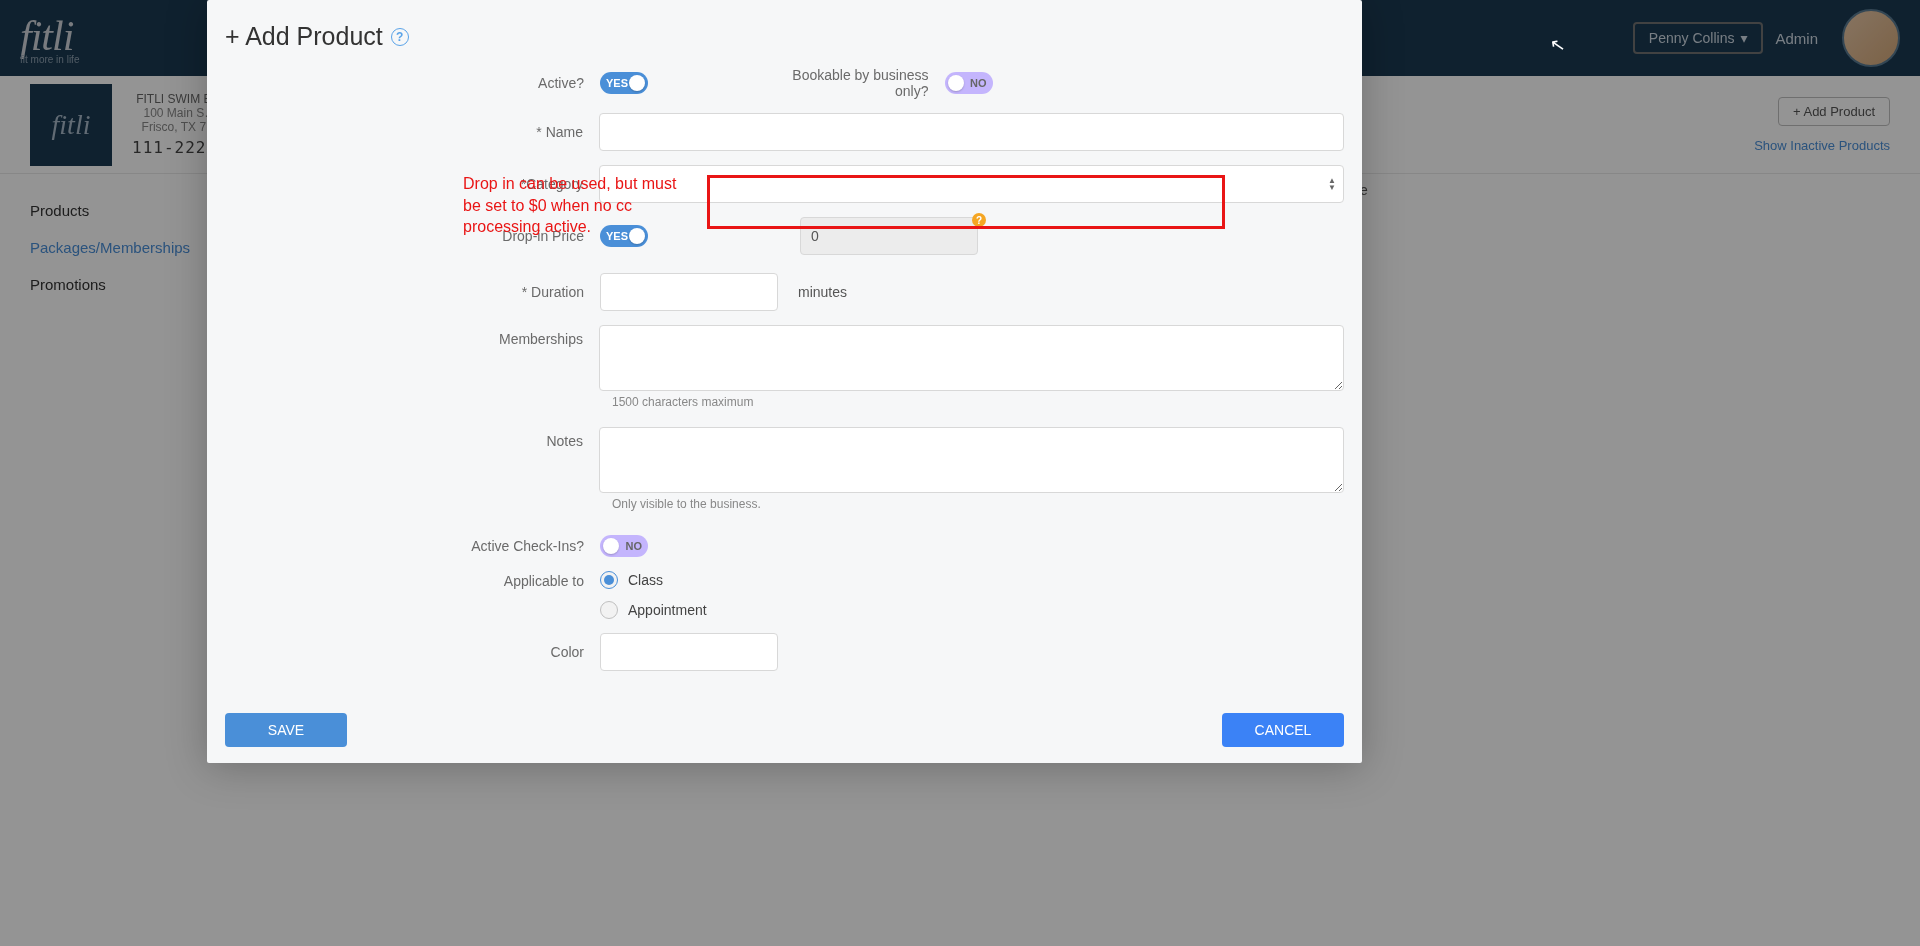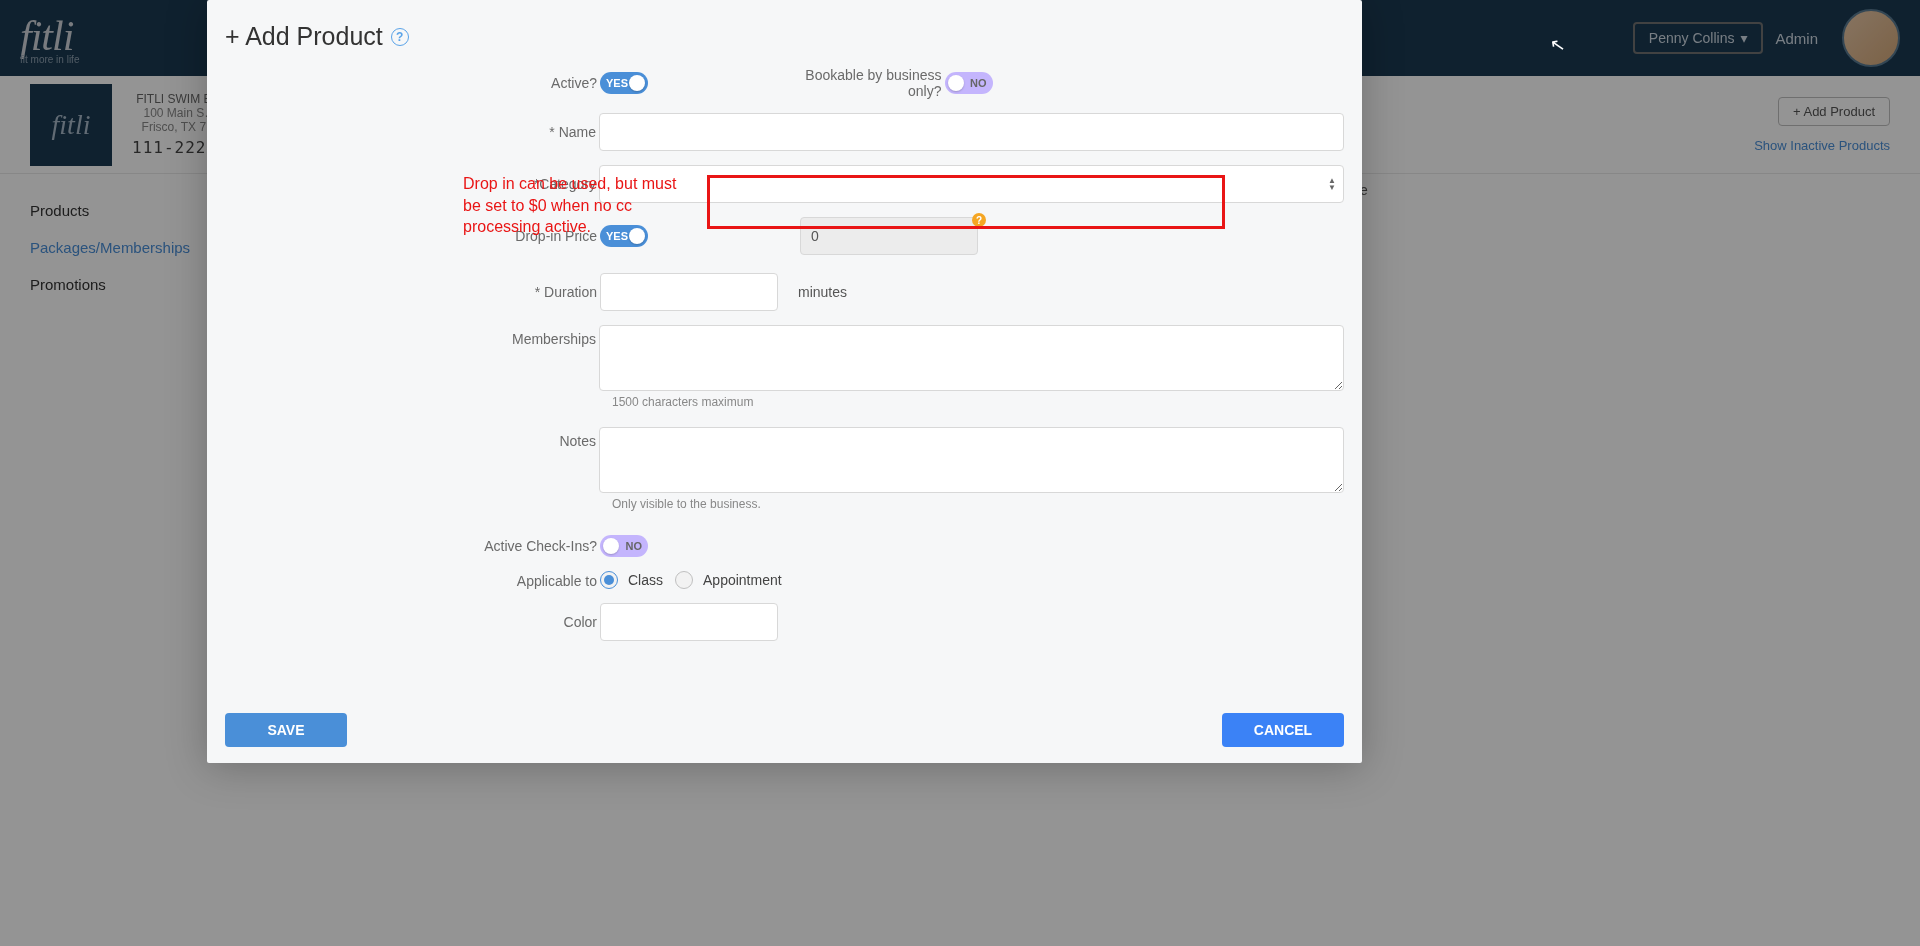--- a/index.html
+++ b/index.html
@@ -77,21 +77,21 @@
 .help-circle {
   width: 18px; height: 18px; border: 1.5px solid #5aa3e8; border-radius: 50%;
   display: inline-flex; align-items: center; justify-content: center;
   color: #5aa3e8; font-size: 12px; font-weight: bold;
 }
 .form-area { padding: 0 18px; }
 .form-row {
   display: flex; align-items: center; margin-bottom: 14px;
 }
 .form-label {
-  width: 375px; text-align: right; padding-right: 3px;
+  width: 375px; text-align: right; padding-right: 16px;
   font-size: 14px; color: #6a6a6a;
 }
 .form-control-area { flex: 1; display: flex; align-items: center; gap: 10px; position: relative; }
 .two-col { display: flex; width: 100%; }
 .two-col .col { flex: 1; display: flex; align-items: center; }
 .two-col .col .form-label { width: 375px; }
 .two-col .col:last-child .form-label { width: 160px; }
 .toggle {
   width: 48px; height: 22px; border-radius: 11px; position: relative;
   display: inline-flex; align-items: center; cursor: pointer;
@@ -115,21 +115,21 @@
 select.text { appearance: none; -webkit-appearance: none; }
 .select-wrap { position: relative; width: 745px; }
 .select-arrows {
   position: absolute; right: 8px; top: 50%; transform: translateY(-50%);
   display: flex; flex-direction: column; font-size: 8px; color: #666; line-height: 7px;
   pointer-events: none;
 }
 textarea.text { height: 66px; resize: vertical; }
 .hint { font-size: 12px; color: #888; margin-top: 4px; margin-left: 387px; }
 .unit-label { font-size: 14px; color: #555; margin-left: 10px; }
-.radio-group { display: flex; flex-direction: row; gap: 12px; }
+.radio-group { display: flex; flex-direction: column; gap: 12px; }
 .radio-row { display: flex; align-items: center; gap: 10px; font-size: 14px; color: #444; cursor: pointer; }
 .radio {
   width: 18px; height: 18px; border-radius: 50%; border: 1px solid #c0c0c0;
   background: #f2f2f2; display: inline-flex; align-items: center; justify-content: center;
 }
 .radio.selected { border-color: #4a8fd8; }
 .radio.selected::after {
   content: ""; width: 10px; height: 10px; border-radius: 50%; background: #4a8fd8;
 }
 .warn-dot {
@@ -146,21 +146,21 @@
   position: absolute; left: 256px; top: 173px; width: 230px;
   color: #e91515; font-size: 16px; line-height: 1.35; z-index: 5;
   font-family: Arial, sans-serif;
 }
 .modal-footer {
   position: absolute; bottom: 0; left: 0; right: 0;
   padding: 16px 18px; display: flex; justify-content: space-between;
 }
 .btn {
   min-width: 122px; height: 34px; border: none; border-radius: 4px;
-  font-size: 14px; font-weight: 700; cursor: pointer;
+  font-size: 14px; font-weight: 400; cursor: pointer;
 }
 .btn-save { background: #4a8fd8; color: #fff; }
 .btn-cancel { background: #3b82f6; color: #fff; }
 .cursor-arrow {
   position: absolute; left: 1550px; top: 34px; z-index: 50;
   font-size: 18px; color: #fff; transform: rotate(-10deg);
 }
 </style>
 </head>
 <body>

